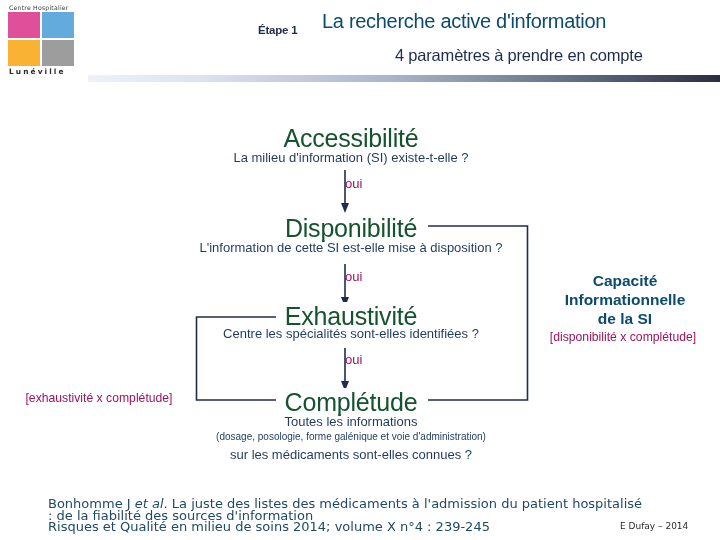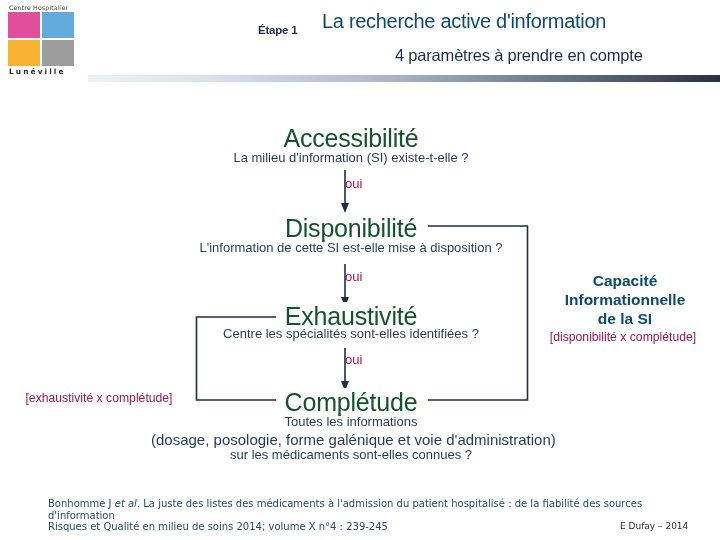--- a/index.html
+++ b/index.html
@@ -117,21 +117,21 @@
     position: absolute;
     text-align: center;
     color: #1f3a5c;
     font-size: 13px;
     white-space: nowrap;
   }
   .node-q-small {
     position: absolute;
     text-align: center;
     color: #1f3a5c;
-    font-size: 15px;
+    font-size: 10px;
     white-space: nowrap;
   }
   .oui {
     position: absolute;
     color: #a0135a;
     font-size: 13px;
     white-space: nowrap;
   }
   .arrow-svg { position: absolute; }
 
@@ -155,21 +155,21 @@
 
   
   .bracket { position: absolute; }
 
   
   .footer-ref {
     position: absolute;
     left: 48px;
     top: 498px;
     width: 600px;
-    font-size: 10px;
+    font-size: 13px;
     color: #1f4a63;
     line-height: 11.5px;
     font-family: "DejaVu Sans", sans-serif;
   }
   .footer-ref i { font-style: italic; }
   .footer-sign {
     position: absolute;
     left: 620px;
     top: 521px;
     font-size: 9px;

